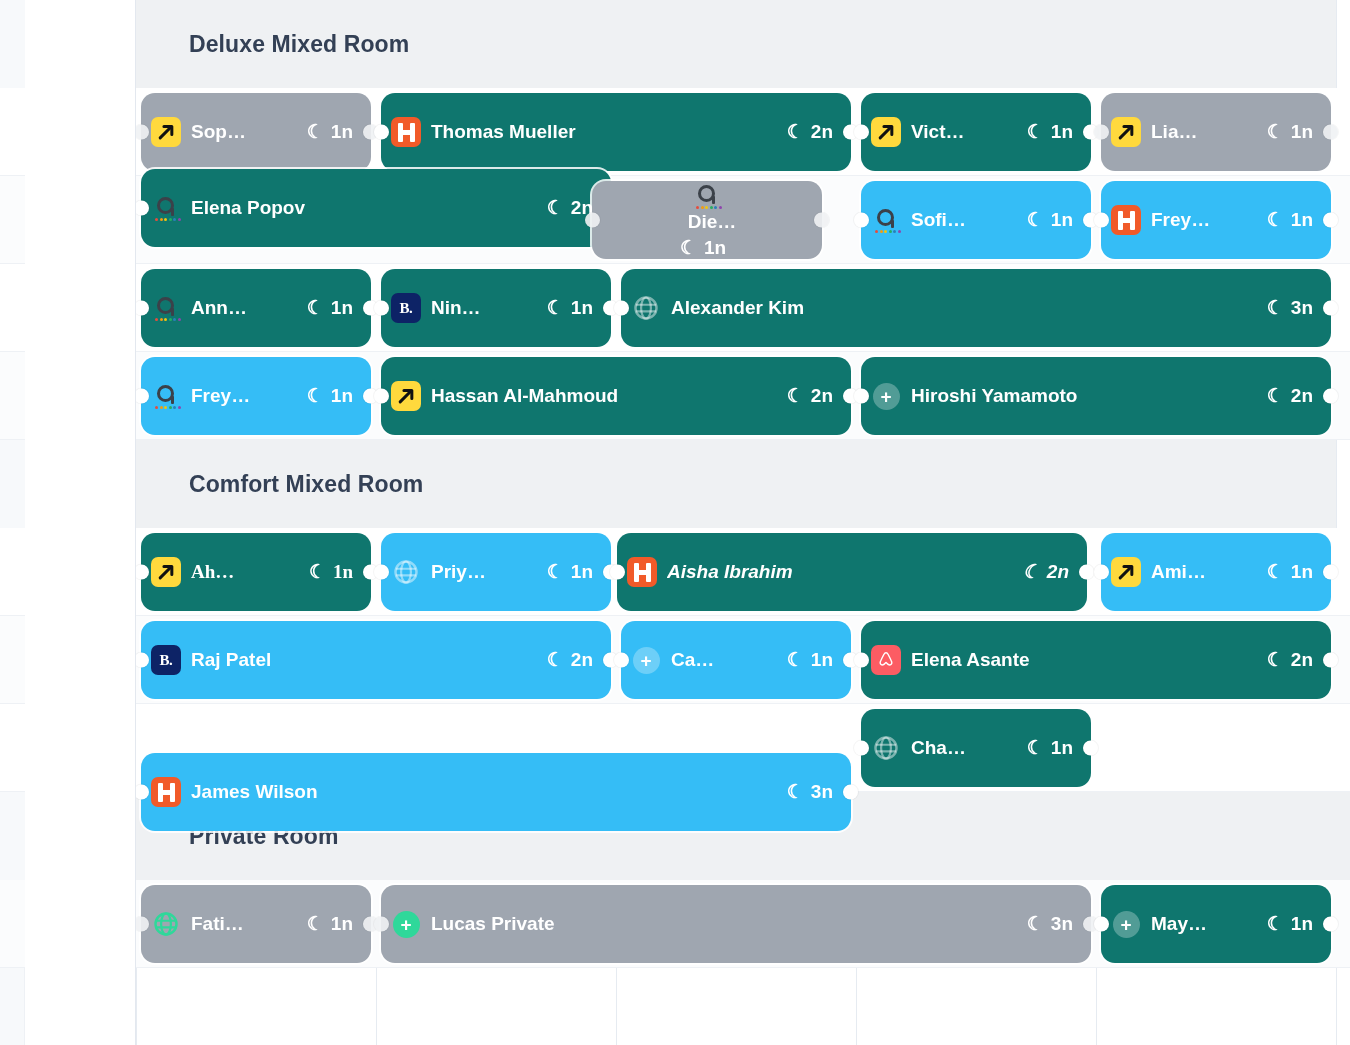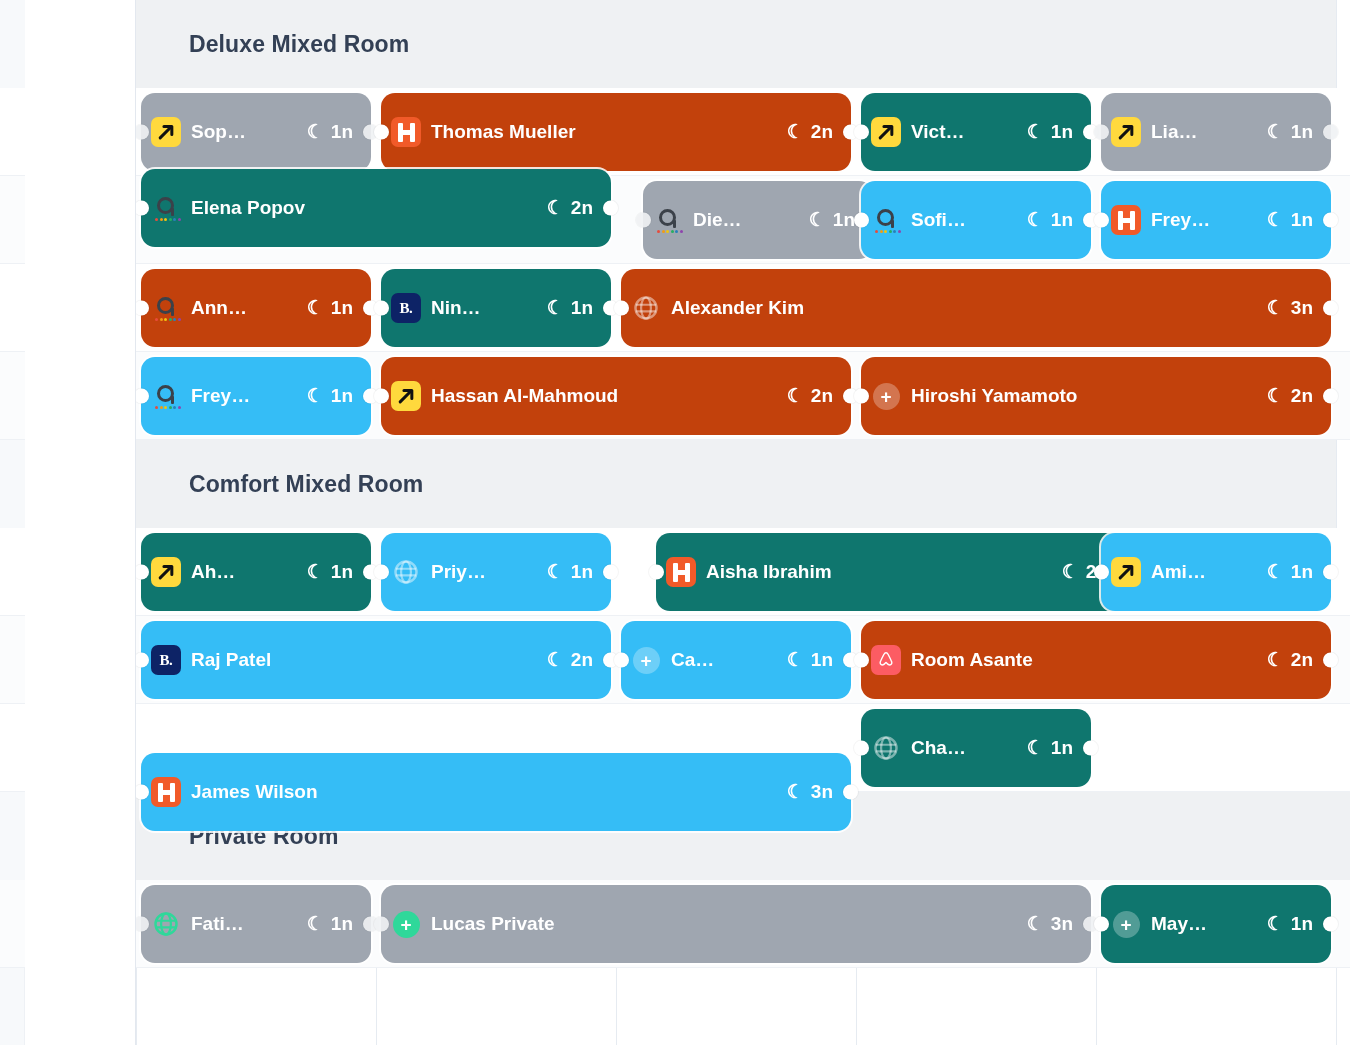--- a/index.html
+++ b/index.html
@@ -85,21 +85,21 @@
     position: absolute;
     height: 78px;
     border-radius: 14px;
     display: flex; align-items: center;
     padding: 0 0 0 10px;
     color: #ffffff;
     z-index: 5;
     overflow: visible;
     box-shadow: 0 0 0 2px rgba(255,255,255,0.85);
   }
-  .bar.c-green-dark  { background: #c2410c; }
+  .bar.c-green-dark  { background: #0f766e; }
   .bar.c-green-light { background: #0f766e; }
   .bar.c-blue        { background: #35bdf6; }
   .bar.c-grey        { background: #9fa6b0; }
 
   .bar .handle {
     position: absolute;
     width: 15px; height: 15px; border-radius: 50%;
     background: #ffffff;
     top: 50%; transform: translateY(-50%);
     z-index: 7;
@@ -326,21 +326,21 @@
           </span>
         </span>
         <span class="bar-name">Elena Popov</span>
         <span class="bar-spacer"></span>
         <span class="bar-nights">
           <span class="moon">☾</span>
           <span>2n</span>
         </span>
         <span class="handle right"></span>
       </div>
-      <div class="bar c-grey dim" style="left: 643px; width: 230px; top: 181px;">
+      <div class="bar c-grey dim" style="left: 592px; width: 230px; top: 181px; flex-direction: column;">
         <span class="handle left"></span>
         <span class="bar-icon ic-hostelworldq">
           <span class="q">
             <span class="qring"></span>
             <span class="qtail"></span>
             <span class="dots">
               <i style="background:#e74c3c"></i>
               <i style="background:#f39c12"></i>
               <i style="background:#f1c40f"></i>
               <i style="background:#27ae60"></i>
@@ -496,21 +496,21 @@
           <span class="pcircle" style="background: rgba(255, 255, 255, 0.28);">+</span>
         </span>
         <span class="bar-name">Hiroshi Yamamoto</span>
         <span class="bar-spacer"></span>
         <span class="bar-nights">
           <span class="moon">☾</span>
           <span>2n</span>
         </span>
         <span class="handle right"></span>
       </div>
-      <div class="bar c-green-light" style="left: 141px; width: 230px; top: 533px;">
+      <div class="bar c-green-light" style="left: 141px; width: 230px; top: 533px; font-family: Liberation Serif, serif;">
         <span class="handle left"></span>
         <span class="bar-icon ic-expedia">
           <svg viewBox="0 0 24 24" aria-hidden="true">
             <path d="M5 19 L18 6" stroke="#111" stroke-width="3.6" stroke-linecap="round"></path>
             <path d="M9.5 5.5 L19 5.5 L19 15" fill="none" stroke="#111" stroke-width="3.6" stroke-linejoin="round" stroke-linecap="round"></path>
           </svg>
         </span>
         <span class="bar-name">Ah…</span>
         <span class="bar-spacer"></span>
         <span class="bar-nights">
@@ -529,21 +529,21 @@
           </svg>
         </span>
         <span class="bar-name">Priy…</span>
         <span class="bar-spacer"></span>
         <span class="bar-nights">
           <span class="moon">☾</span>
           <span>1n</span>
         </span>
         <span class="handle right"></span>
       </div>
-      <div class="bar c-green-light" style="left: 656px; width: 470px; top: 533px;">
+      <div class="bar c-green-light" style="left: 617px; width: 470px; top: 533px; font-style: italic;">
         <span class="handle left"></span>
         <span class="bar-icon ic-hostelworld">
           <span class="hw">
             <span class="hwbar"></span>
           </span>
         </span>
         <span class="bar-name">Aisha Ibrahim</span>
         <span class="bar-spacer"></span>
         <span class="bar-nights">
           <span class="moon">☾</span>
@@ -593,21 +593,21 @@
         </span>
         <span class="handle right"></span>
       </div>
       <div class="bar c-green-dark" style="left: 861px; width: 470px; top: 621px;">
         <span class="handle left"></span>
         <span class="bar-icon ic-airbnb">
           <svg viewBox="0 0 24 24" aria-hidden="true">
             <path d="M12 3.2c1.1 0 1.9.8 2.6 2.2 1.5 2.9 3.6 7.2 4.2 8.8.7 1.9-.4 3.7-2.3 3.7-1.4 0-2.6-.9-3.5-2-.4-.5-.7-.9-1-.9s-.6.4-1 .9c-.9 1.1-2.1 2-3.5 2-1.9 0-3-1.8-2.3-3.7.6-1.6 2.7-5.9 4.2-8.8C10.1 4 10.9 3.2 12 3.2z" fill="none" stroke="#ffffff" stroke-width="1.7" stroke-linejoin="round"></path>
           </svg>
         </span>
-        <span class="bar-name">Room Asante</span>
+        <span class="bar-name">Elena Asante</span>
         <span class="bar-spacer"></span>
         <span class="bar-nights">
           <span class="moon">☾</span>
           <span>2n</span>
         </span>
         <span class="handle right"></span>
       </div>
       <div class="bar c-blue" style="left: 141px; width: 710px; top: 709px; margin-top: 44px;">
         <span class="handle left"></span>
         <span class="bar-icon ic-hostelworld">

